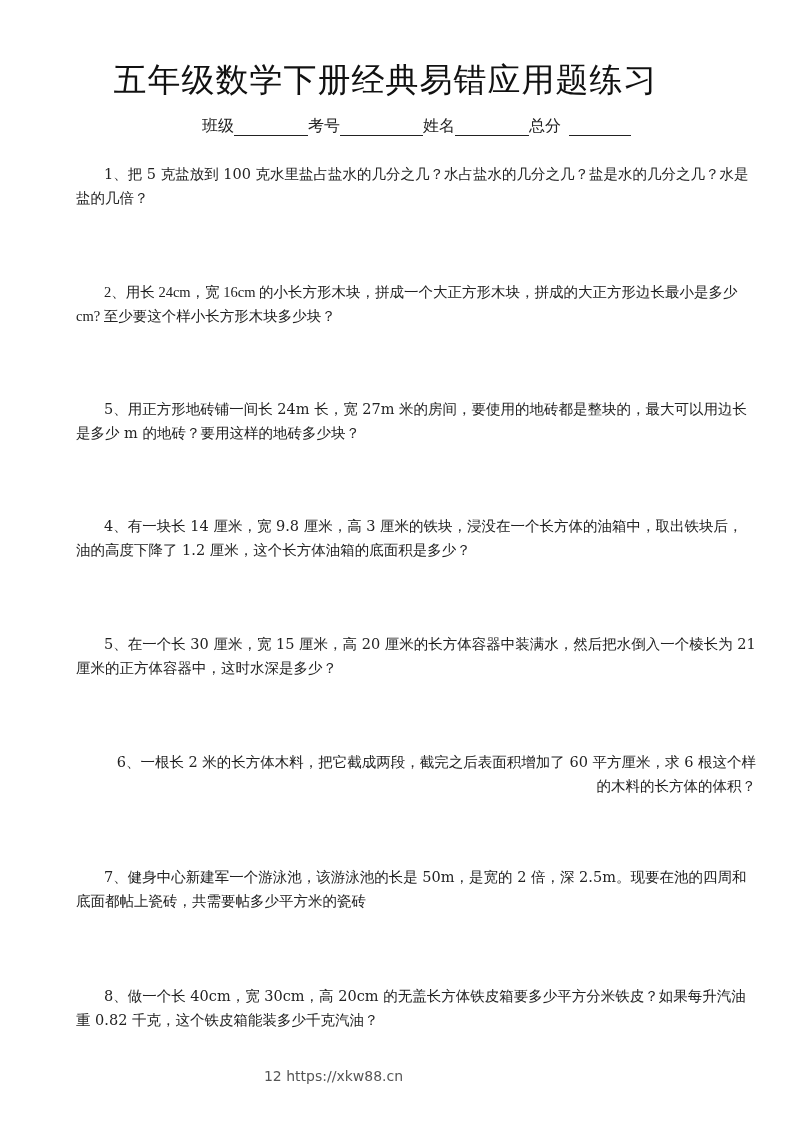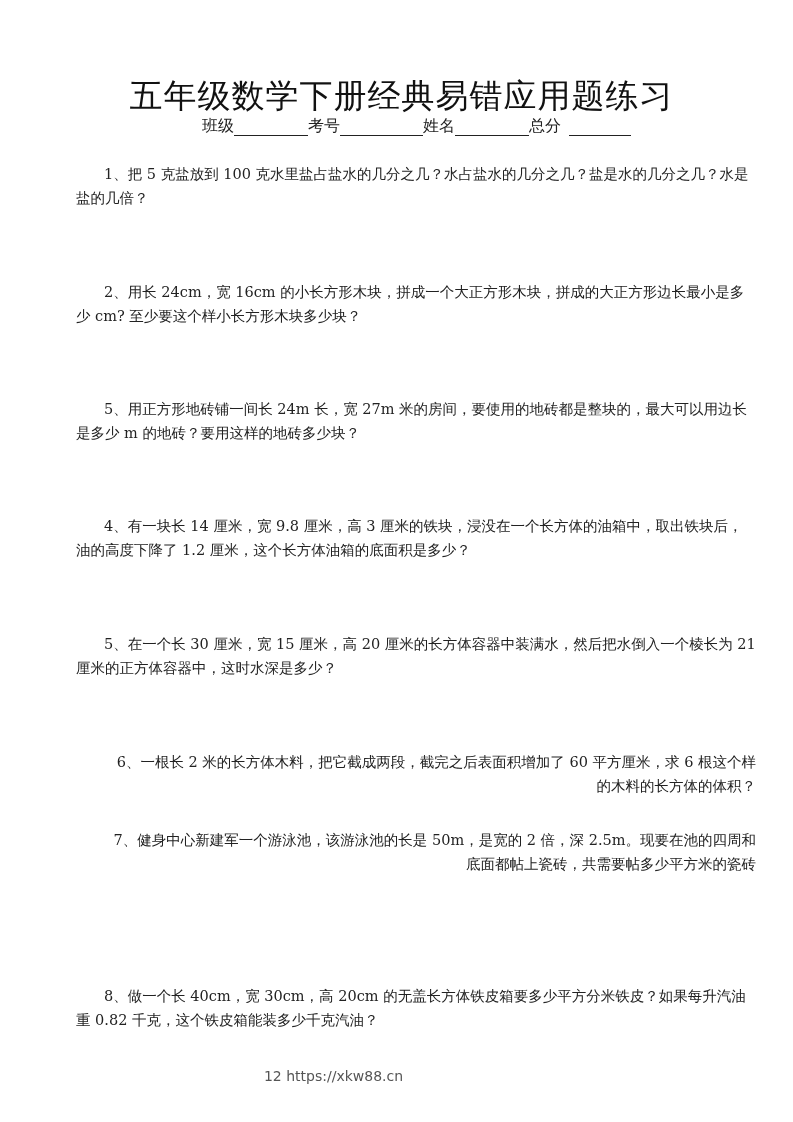--- a/index.html
+++ b/index.html
@@ -19,21 +19,21 @@
     position: absolute;
     top: 58px;
     left: 0;
     width: 771px;
     text-align: center;
     font-family: "DejaVu Sans", "Liberation Sans", sans-serif;
     font-size: 33px;
     font-weight: normal;
     letter-spacing: 1px;
     color: #111;
-    margin: 16px;
+    margin: 0;
   }
   .info-row {
     position: absolute;
     top: 113px;
     left: 0;
     width: 793px;
     display: flex;
     justify-content: center;
     align-items: flex-end;
     font-family: "DejaVu Sans", "Liberation Sans", sans-serif;
@@ -97,21 +97,21 @@
     <span class="info-label">姓名</span>
     <span class="blank w3"></span>
   </div>
   <div class="info-field">
     <span class="info-label">总分</span>
     <span class="blank w4"></span>
   </div>
 </div>
 
 <p class="question" style="top:146px;">1、把 5 克盐放到 100 克水里盐占盐水的几分之几？水占盐水的几分之几？盐是水的几分之几？水是盐的几倍？</p>
-<p class="question" style="top:264px;">2、用长 24cm，宽 16cm 的小长方形木块，拼成一个大正方形木块，拼成的大正方形边长最小是多少 cm? 至少要这个样小长方形木块多少块？</p>
+<p class="question" style="top:264px;font-family:Liberation Serif, serif;">2、用长 24cm，宽 16cm 的小长方形木块，拼成一个大正方形木块，拼成的大正方形边长最小是多少 cm? 至少要这个样小长方形木块多少块？</p>
 <p class="question" style="top:381px;">5、用正方形地砖铺一间长 24m 长，宽 27m 米的房间，要使用的地砖都是整块的，最大可以用边长是多少 m 的地砖？要用这样的地砖多少块？</p>
 <p class="question" style="top:498px;">4、有一块长 14 厘米，宽 9.8 厘米，高 3 厘米的铁块，浸没在一个长方体的油箱中，取出铁块后，油的高度下降了 1.2 厘米，这个长方体油箱的底面积是多少？</p>
 <p class="question" style="top:616px;">5、在一个长 30 厘米，宽 15 厘米，高 20 厘米的长方体容器中装满水，然后把水倒入一个棱长为 21 厘米的正方体容器中，这时水深是多少？</p>
 <p class="question" style="top:734px;text-align:right;">6、一根长 2 米的长方体木料，把它截成两段，截完之后表面积增加了 60 平方厘米，求 6 根这个样的木料的长方体的体积？</p>
-<p class="question" style="top:812px;text-align:right;">7、健身中心新建军一个游泳池，该游泳池的长是 50m，是宽的 2 倍，深 2.5m。现要在池的四周和底面都帖上瓷砖，共需要帖多少平方米的瓷砖</p>
+<p class="question" style="top:849px;">7、健身中心新建军一个游泳池，该游泳池的长是 50m，是宽的 2 倍，深 2.5m。现要在池的四周和底面都帖上瓷砖，共需要帖多少平方米的瓷砖</p>
 <p class="question" style="top:968px;">8、做一个长 40cm，宽 30cm，高 20cm 的无盖长方体铁皮箱要多少平方分米铁皮？如果每升汽油重 0.82 千克，这个铁皮箱能装多少千克汽油？</p>
 
 <div class="footer">12 https://xkw88.cn</div>
 
 </body></html>

